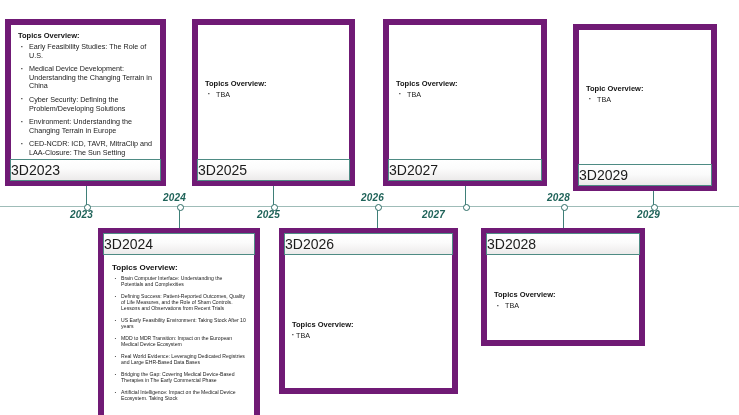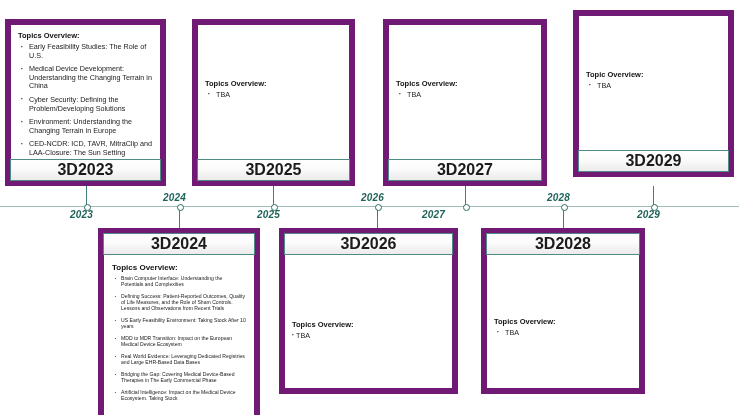--- a/index.html
+++ b/index.html
@@ -63,23 +63,22 @@
     position: absolute;
     box-sizing: border-box;
     border: 6px solid #701a75;
     background: #ffffff;
     z-index: 3;
   }
   .card-title {
     box-sizing: border-box;
     height: 22px;
     line-height: 20px;
-    text-align: center;
-    font-size: 16px;
-    font-weight: bold;
+    font-size: 14px;
+    font-weight: normal;
     color: #1b1b1b;
     background: linear-gradient(to bottom, #ffffff 0%, #fbfbfb 45%, #eceaea 100%);
     border: 1px solid #4e8b84;
     font-family: "Liberation Sans", sans-serif;
     white-space: nowrap;
     overflow: hidden;
   }
   .card-body {
     box-sizing: border-box;
     background: #ffffff;
@@ -233,21 +232,21 @@
       <div class="center-block">
         <div class="ov-title">Topics Overview:</div>
         <ul class="bullets">
           <li>TBA</li>
         </ul>
       </div>
     </div>
     <div class="card-title">3D2027</div>
   </div>
 
-  <div class="card top" style="left:573px; top:10px; width:161px; height:167px;">
+  <div class="card top" style="left:573px; top:24px; width:144px; height:167px;">
     <div class="card-body">
       <div class="center-block">
         <div class="ov-title">Topic Overview:</div>
         <ul class="bullets">
           <li>TBA</li>
         </ul>
       </div>
     </div>
     <div class="card-title">3D2029</div>
   </div>
@@ -273,21 +272,21 @@
     <div class="card-body">
       <div class="center-block" style="top:56%;">
         <div class="ov-title">Topics Overview:</div>
         <ul class="bullets tight">
           <li>TBA</li>
         </ul>
       </div>
     </div>
   </div>
 
-  <div class="card bottom" style="left:481px; top:228px; width:164px; height:166px;">
+  <div class="card bottom" style="left:481px; top:228px; width:164px; height:118px;">
     <div class="card-title">3D2028</div>
     <div class="card-body">
       <div class="center-block" style="top:56%;">
         <div class="ov-title">Topics Overview:</div>
         <ul class="bullets">
           <li>TBA</li>
         </ul>
       </div>
     </div>
   </div>

